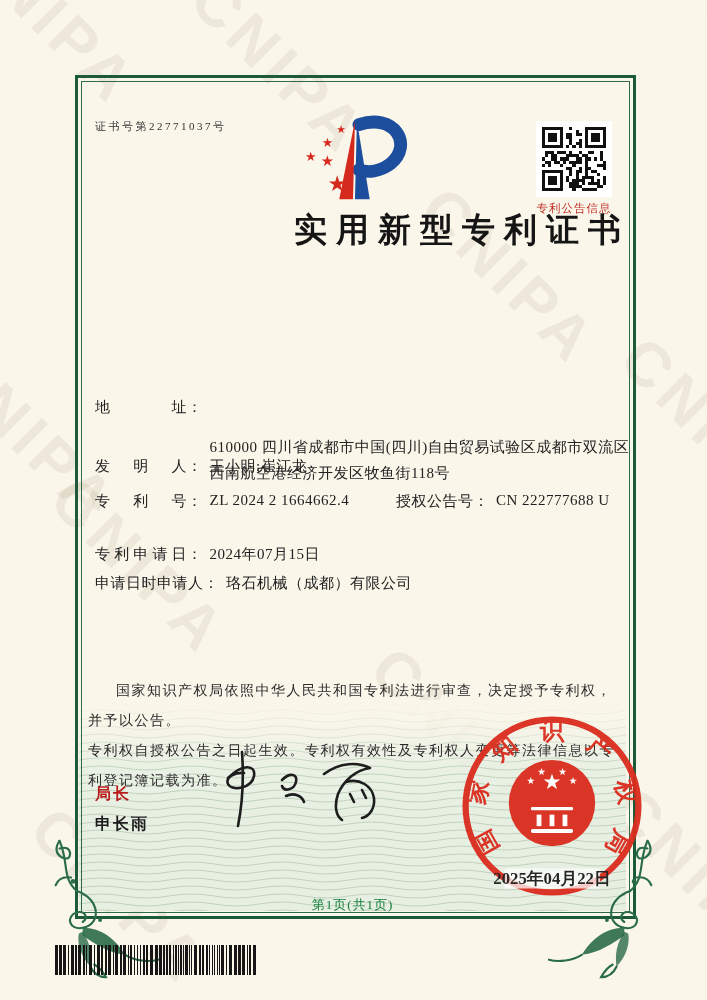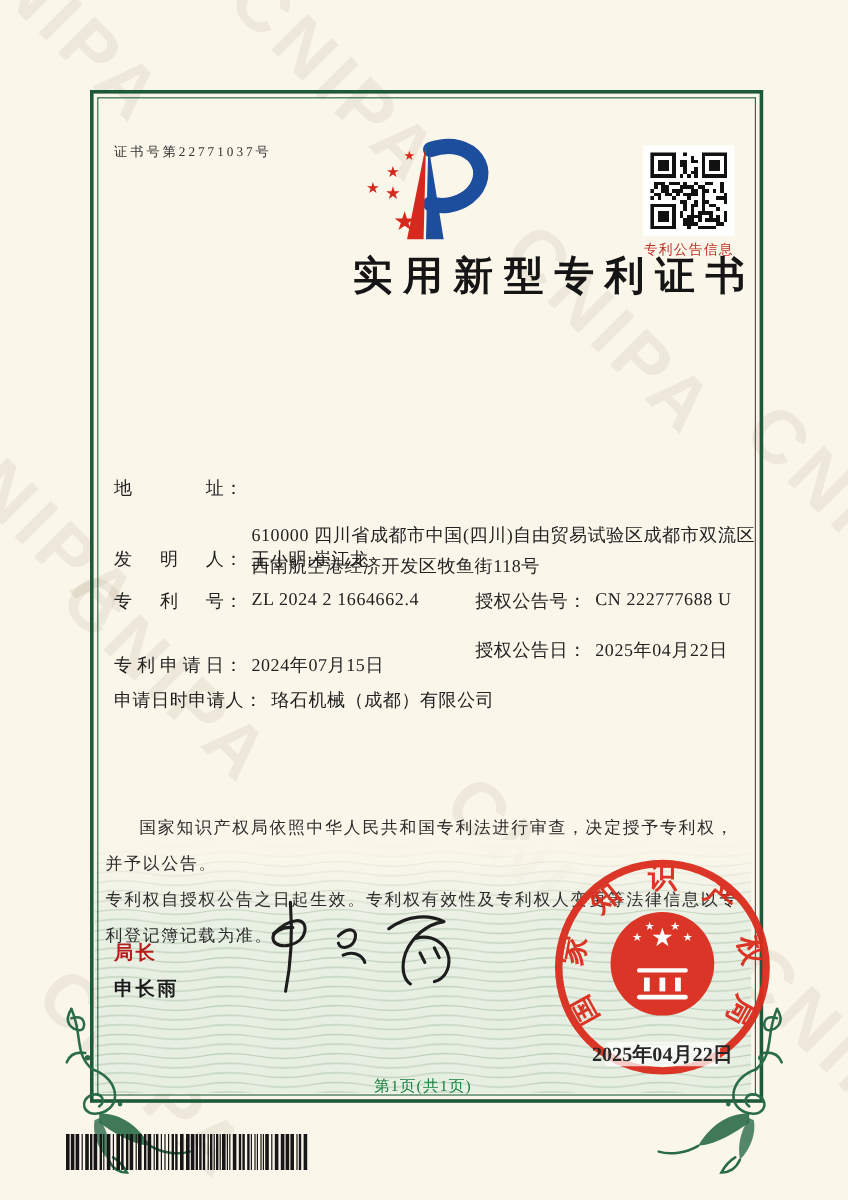--- a/index.html
+++ b/index.html
@@ -285,23 +285,20 @@
   </div>
   <div class="row" style="top:492px">
     <span class="lab">专利号</span><span class="colon">：</span><span class="val">ZL 2024 2 1664662.4</span>
   </div>
   <div class="row2" style="top:492px">
     <span class="lab-n">授权公告号</span><span class="colon">：</span><span class="val">CN 222777688 U</span>
   </div>
   <div class="row" style="top:545px">
     <span class="lab">专利申请日</span><span class="colon">：</span><span class="val">2024年07月15日</span>
   </div>
-  <div class="row2" style="top:533px">
-    <span class="lab-n">授权公告日</span><span class="colon">：</span><span class="val">2025年04月22日</span>
-  </div>
   <div class="row" style="top:574px">
     <span class="lab-n">申请日时申请人</span><span class="colon">：</span><span class="val">珞石机械（成都）有限公司</span>
   </div>
 
   <div class="legal">
     <div class="ind">国家知识产权局依照中华人民共和国专利法进行审查，决定授予专利权，并予以公告。</div>
     <div>专利权自授权公告之日起生效。专利权有效性及专利权人变更等法律信息以专利登记簿记载为准。</div>
   </div>
 
   <div class="sign-title">局长</div>

